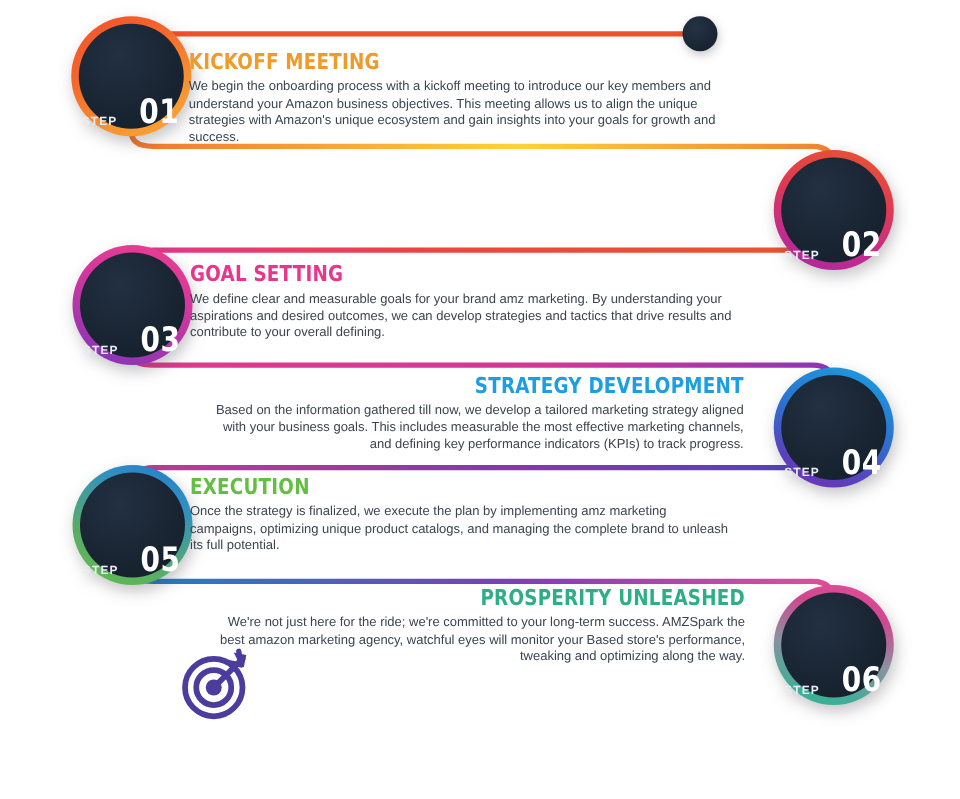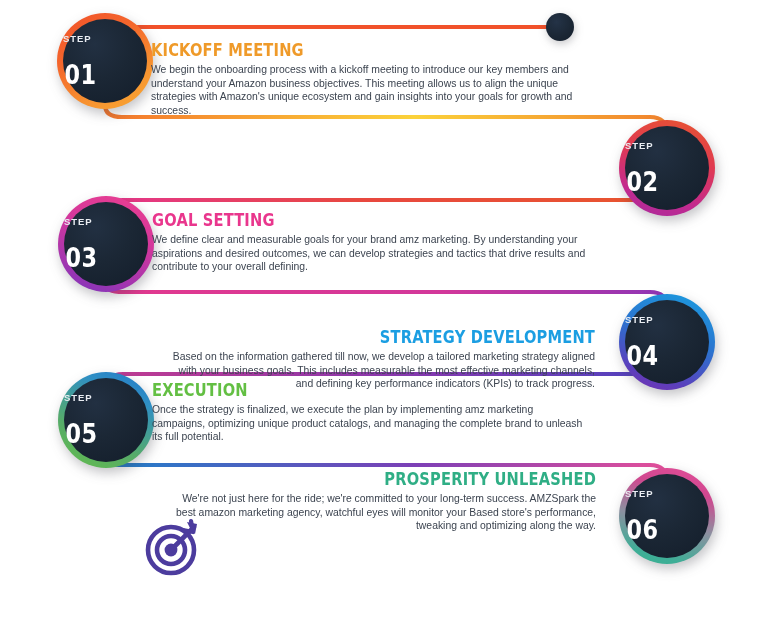--- a/index.html
+++ b/index.html
@@ -42,22 +42,22 @@
     border-radius: 50%;
     padding: 6px;
     filter: drop-shadow(2px 5px 6px rgba(60,60,70,0.30));
   }
   .step-core {
     position: absolute;
     inset: 6px;
     border-radius: 50%;
     background: radial-gradient(circle at 38% 30%, #223042 0%, #1b2735 45%, #131d2a 100%);
     display: flex;
-    flex-direction: column;
-    align-items: flex-start;
+    flex-direction: row;
+    align-items: flex-end;
     justify-content: center;
     line-height: 1;
     gap: 16px;
   }
   .step-word {
     color: #e9edf2;
     font-size: 9.5px;
     letter-spacing: 0.9px;
     font-weight: 700;
     margin-bottom: 1px;
@@ -228,21 +228,21 @@
   </div>
 
   <div class="step-node" style="left:619px; top:294px;">
     <div class="step-ring ring-4">
       <div class="step-core">
         <span class="step-word">STEP</span>
         <span class="step-num">04</span>
       </div>
     </div>
   </div>
-  <div class="step-text align-right" style="left:165px; top:300px; width:430px;margin-top:28px;">
+  <div class="step-text align-right" style="left:165px; top:300px; width:430px;">
     <h2 class="step-title t4">STRATEGY DEVELOPMENT</h2>
     <p class="step-body">Based on the information gathered till now, we develop a tailored marketing strategy aligned with your business goals. This includes measurable the most effective marketing channels, and defining key performance indicators (KPIs) to track progress.</p>
   </div>
 
   <div class="step-node" style="left:58px; top:372px;">
     <div class="step-ring ring-5">
       <div class="step-core">
         <span class="step-word">STEP</span>
         <span class="step-num">05</span>
       </div>

